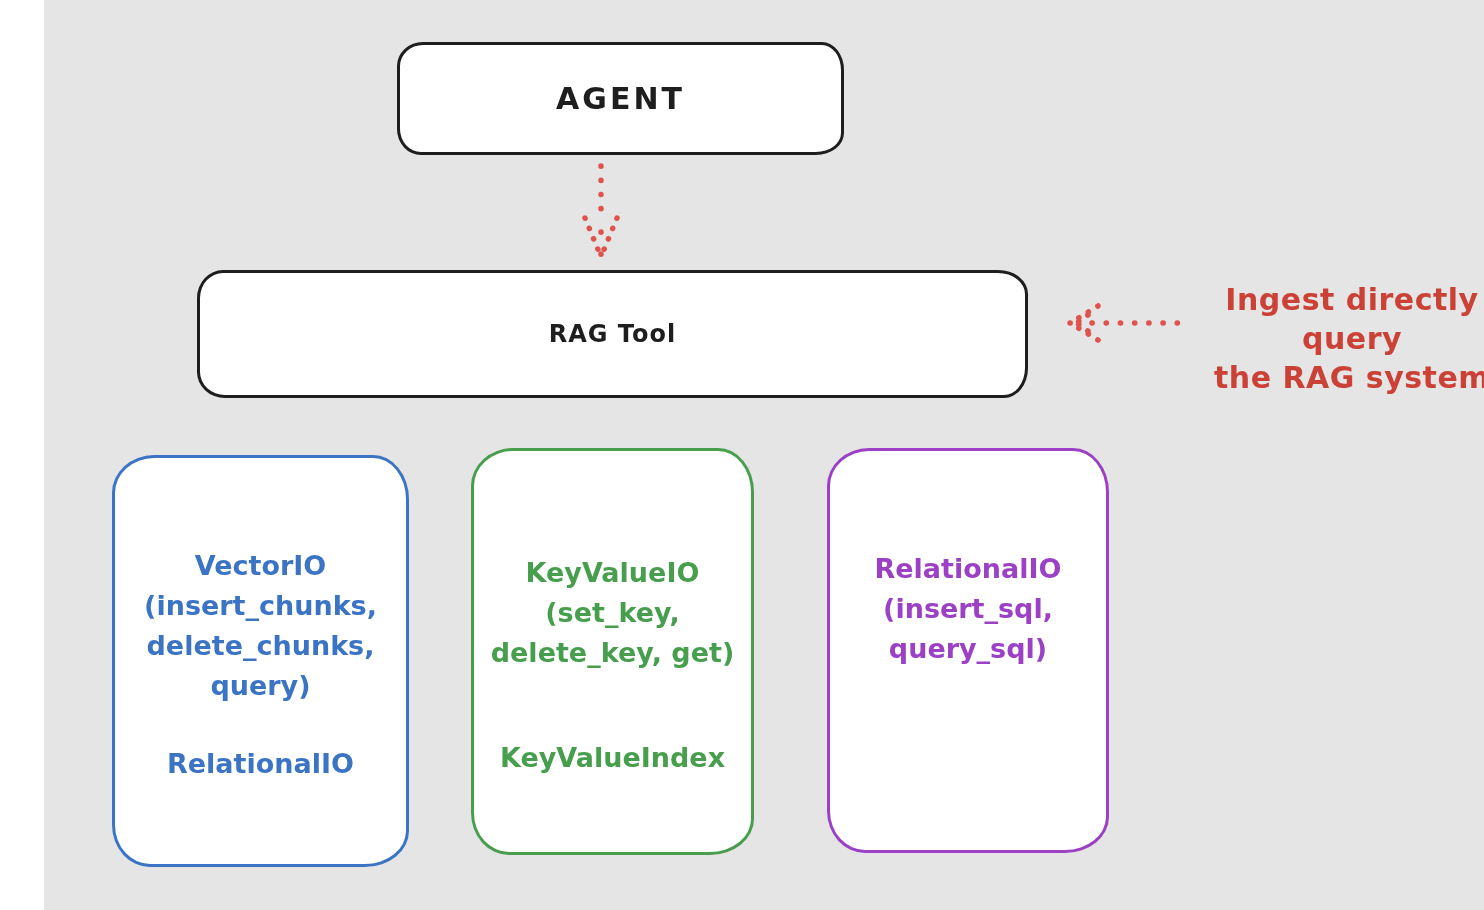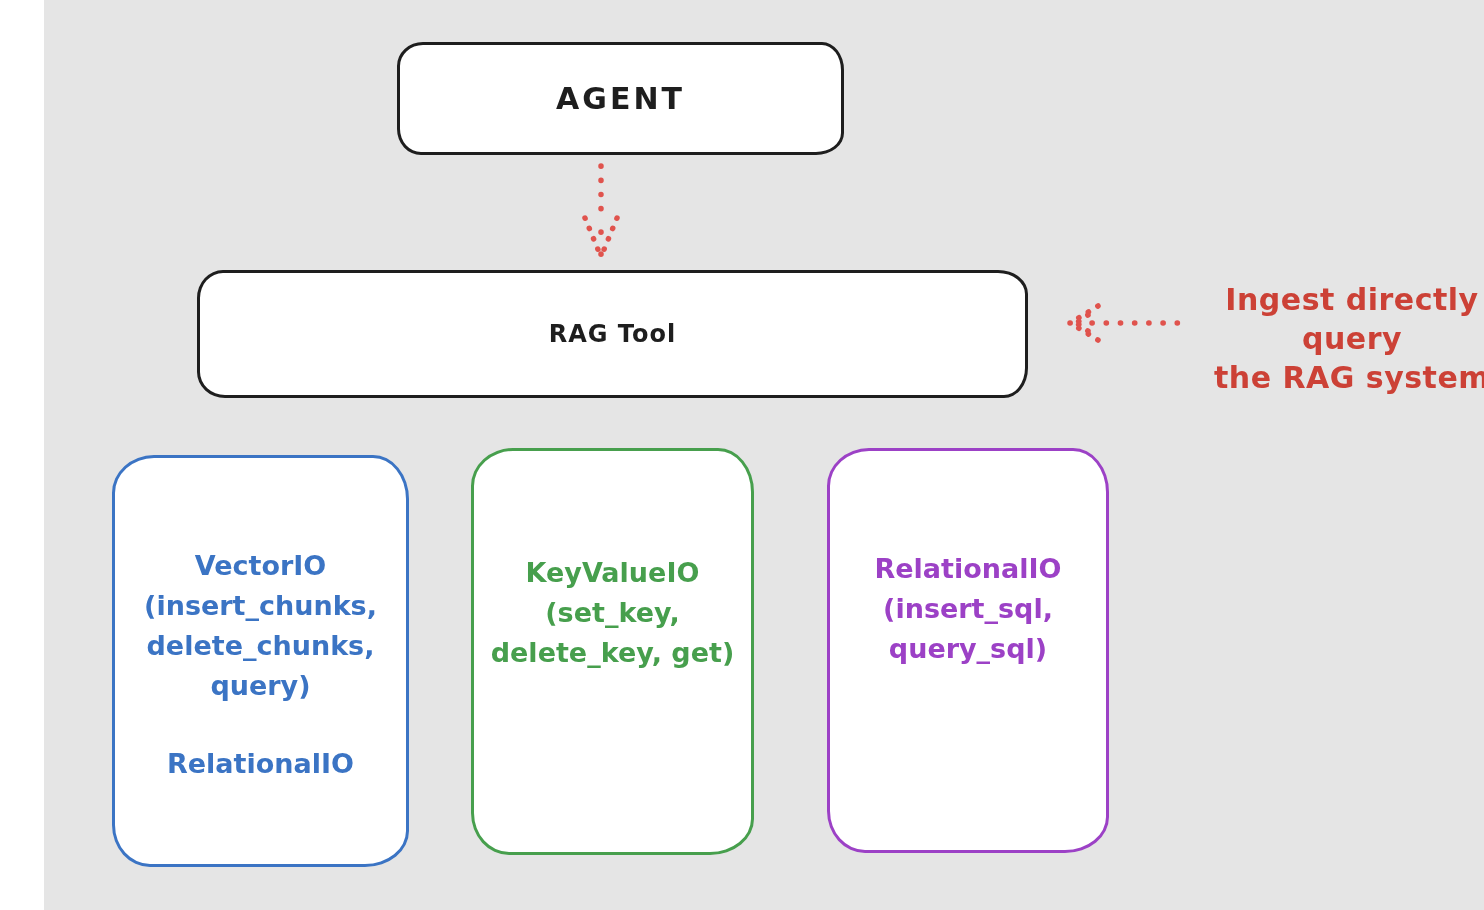--- a/index.html
+++ b/index.html
@@ -137,20 +137,21 @@
 (insert_chunks,
 delete_chunks,
 query)</div>
     <div class="index-block" style="color: rgb(59, 116, 196);">RelationalIO</div>
   </div>
 
   <div class="node storage-box storage-keyvalue" style="border-color: rgb(71, 159, 77); gap: 23px;">
     <div class="io-block" style="color: rgb(71, 159, 77);">KeyValueIO
 (set_key,
 delete_key, get)</div>
+    <div class="index-block" style="color: rgb(71, 159, 77);">KeyValueIndex</div>
   </div>
 
   <div class="node storage-box storage-relational" style="border-color: rgb(156, 65, 198);">
     <div class="io-block" style="color: rgb(156, 65, 198);">RelationalIO
 (insert_sql,
 query_sql)</div>
   </div>
 
 </div>
 

